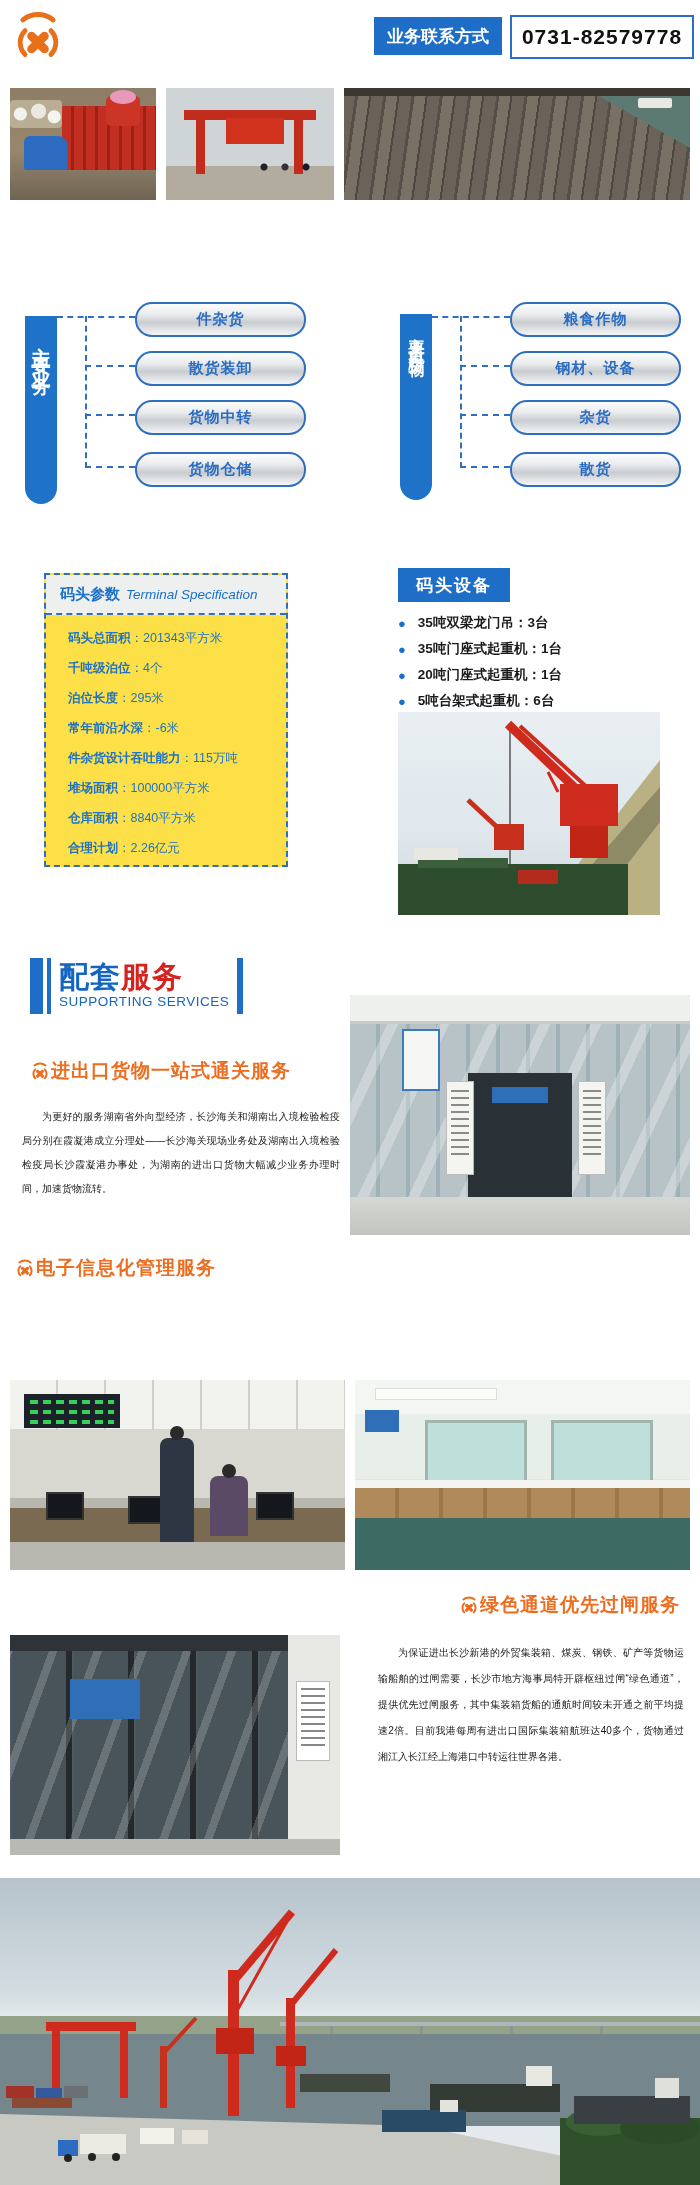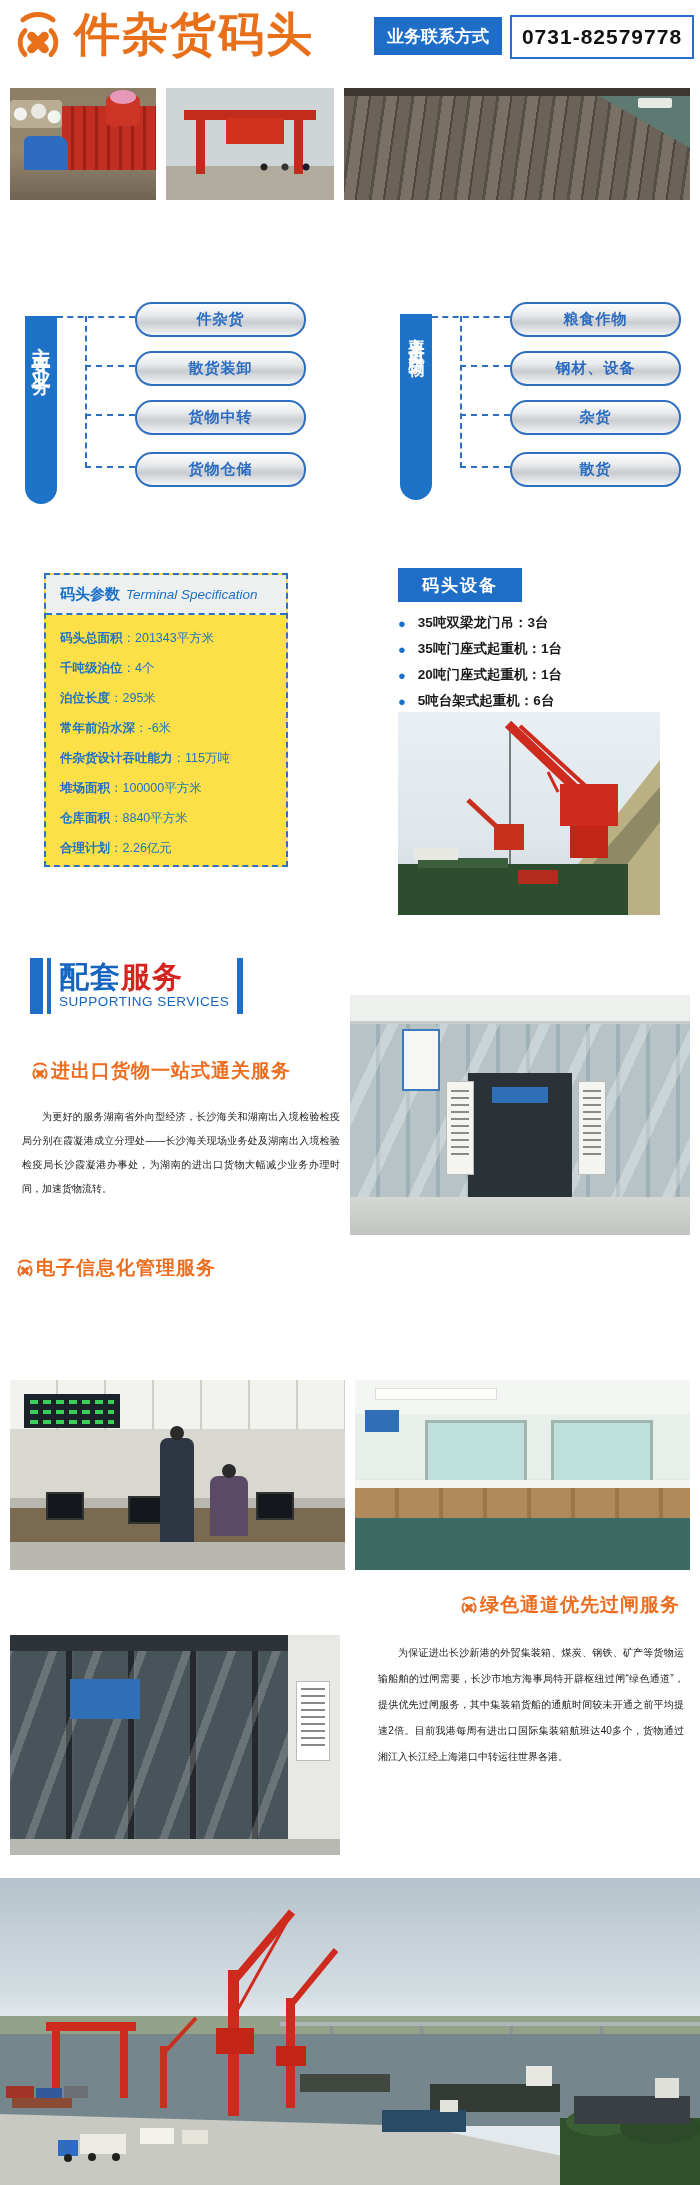--- a/index.html
+++ b/index.html
@@ -50,24 +50,24 @@
         color:#2b6dc2;font-size:15px;font-weight:bold;display:flex;align-items:center;justify-content:center;letter-spacing:1px;}
   .conn-h{position:absolute;border-top:2px dashed #2f6fc0;height:0;}
   .conn-v{position:absolute;border-left:2px dashed #2f6fc0;width:0;}
   
   .spec-box{position:absolute;left:44px;top:573px;width:240px;height:290px;border:2px dashed #2f6fc0;background:#fde047;}
   .spec-head{height:38px;background:#eef0ef;border-bottom:2px dashed #2f6fc0;display:flex;align-items:center;
         padding-left:14px;color:#1a6fc9;font-size:13.5px;gap:6px;}
   .spec-head .cn{font-weight:bold;font-size:15px;}
   .spec-head .en{font-style:italic;}
   .spec-rows{padding:8px 0 0 14px;}
-  .spec-row{height:30px;display:flex;align-items:center;color:#2173c2;font-size:12.5px;}
+  .spec-row{height:30px;display:flex;align-items:center;color:#2173c2;font-size:12.5px;margin-left:8px;}
   .spec-row .lb{font-weight:bold;}
   
-  .equip-title{position:absolute;left:398px;top:568px;width:124px;height:34px;background:#1e6ec8;color:#fff;
+  .equip-title{position:absolute;left:398px;top:568px;width:112px;height:34px;background:#1e6ec8;color:#fff;
         font-size:17px;font-weight:bold;display:flex;align-items:center;justify-content:center;letter-spacing:2px;}
   .equip-list{position:absolute;left:398px;top:610px;width:280px;}
   .equip-item{display:flex;align-items:center;height:26px;font-size:13.5px;color:#1a1a1a;font-weight:bold;}
   .equip-item .dot{color:#1a6fc9;font-size:13px;margin-right:12px;}
   .ph-crane{background:linear-gradient(180deg,#e9eff3 0%,#dfe7ec 60%,#cfd8db 100%);}
   
   .sup-wrap{position:absolute;left:30px;top:958px;height:56px;display:flex;align-items:stretch;}
   .sup-bar-a{width:13px;background:#1e6ec8;margin-right:4px;}
   .sup-bar-b{width:4px;background:#1e6ec8;margin-right:8px;}
   .sup-text{display:flex;flex-direction:column;justify-content:center;}
@@ -128,21 +128,20 @@
 <body>
 
 <div id="page">
 
   <svg class="abs" style="left:10px;top:8px" width="56" height="54" viewBox="0 0 50 50">
     <path d="M11 11 A22 22 0 0 1 39 11" stroke="#e8701a" stroke-width="4.5" fill="none" stroke-linecap="round"></path>
     <path d="M13 21 C7 27 7 37 13 43" stroke="#e8701a" stroke-width="4.5" fill="none" stroke-linecap="round"></path>
     <path d="M37 21 C43 27 43 37 37 43" stroke="#e8701a" stroke-width="4.5" fill="none" stroke-linecap="round"></path>
     <path d="M19 26 L31 38 M31 26 L19 38" stroke="#e8701a" stroke-width="8" stroke-linecap="round"></path>
   </svg>
-  <div class="site-title">件杂货码头</div>
   <div class="contact-label">业务联系方式</div>
   <div class="phone-box">0731-82579778</div>
 
   <div class="photo ph-trucks" style="left:10px;top:88px;width:146px;height:112px">
     <div class="sacks"></div>
     <div class="redbox"></div>
     <div class="redcab"></div>
     <div class="pink"></div>
     <div class="bluecab"></div>
   </div>

